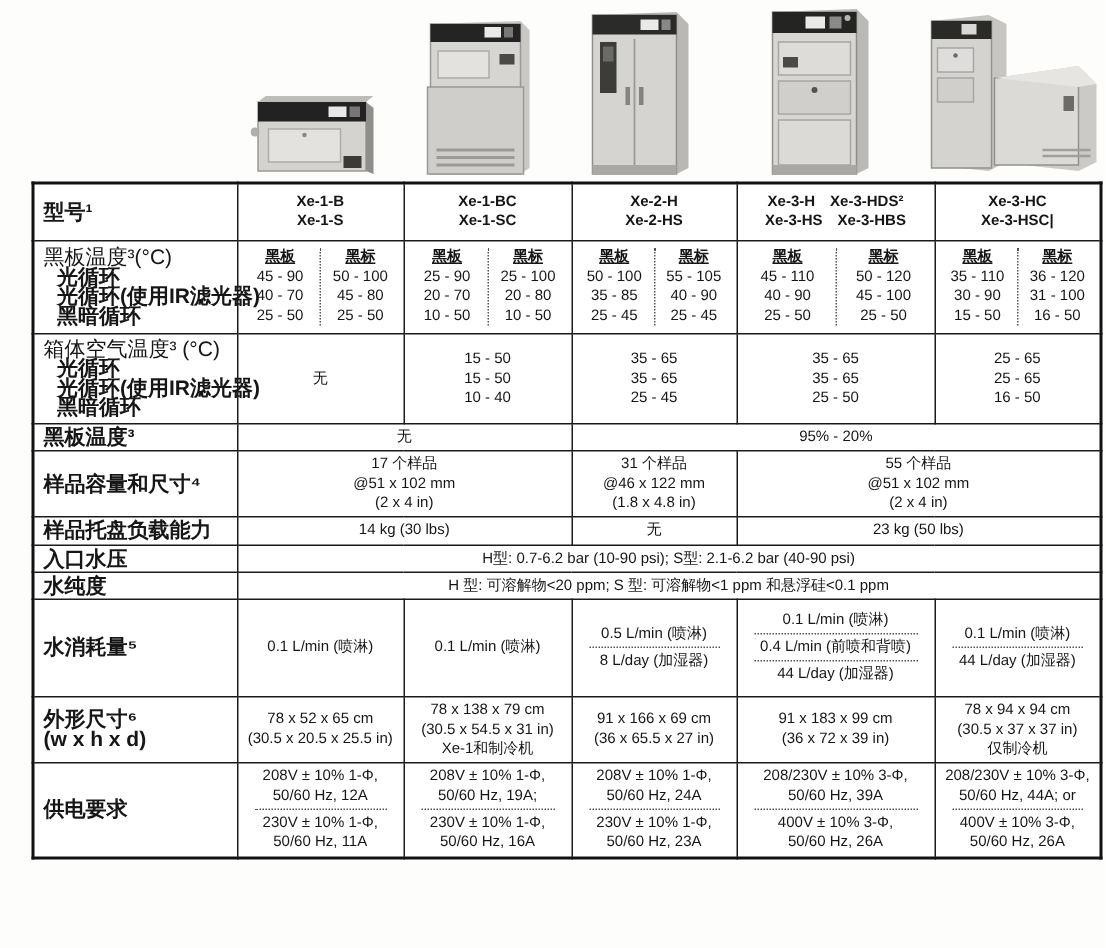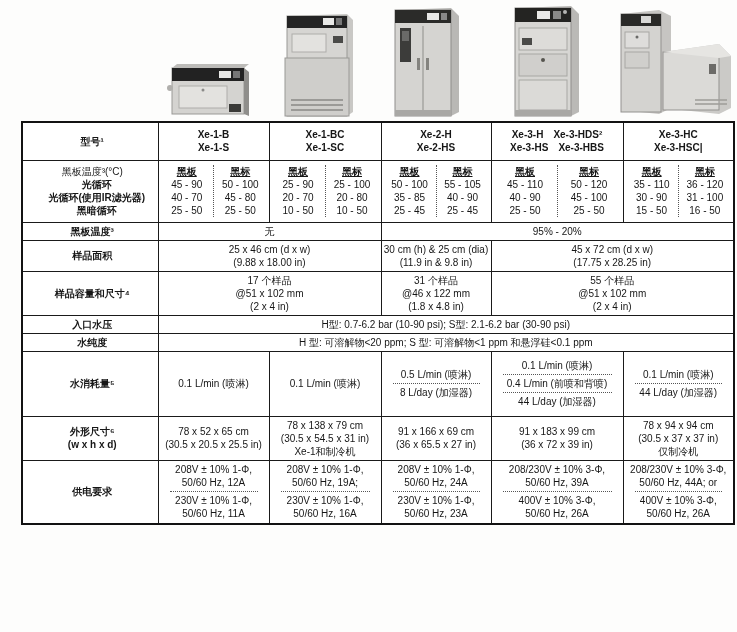--- a/index.html
+++ b/index.html
@@ -14,21 +14,21 @@
   table.spec{
     position:absolute;left:21px;top:121px;width:712px;
     border-collapse:collapse;table-layout:fixed;background:#fff;
     border:2.4px solid #121212;
   }
   .spec td{
     border:1.6px solid #1a1a1a;
     font-size:10px;line-height:13px;color:#161616;
     text-align:center;vertical-align:middle;padding:2px 2px;
   }
-  .spec td.lbl{text-align:center;padding-left:6px;font-weight:700;font-size:10px}
+  .spec td.lbl{text-align:left;padding-left:6px;font-weight:700;font-size:14px}
   .rl-head{font-weight:400;white-space:nowrap}
   .rl-sub{padding-left:9px;font-weight:700;white-space:nowrap}
   .pre{white-space:pre-line}
   .vtop{vertical-align:top}
   .vbot{vertical-align:bottom;padding-bottom:3px}
   .model{font-weight:700;font-size:11px;white-space:pre-line}
   .p0{padding:1px 0 2px 0}
   .pair{display:flex;align-items:flex-end;height:100%}
   .half{flex:1;min-width:0}
   .half.l{border-right:1.3px dotted #555}
@@ -228,54 +228,72 @@
           <div class="half">
                 <div class="colhdr">黑标</div>
                 <div class="pre">36 - 120
 31 - 100
 16 - 50</div>
               </div>
         </div>
       </td>
     </tr>
 
+    <tr style="height:60px">
+      <td class="lbl vtop" style="font-weight:400">
+        <div class="rl-head">箱体空气温度³ (°C)</div>
+        <div class="rl-sub">光循环</div>
+        <div class="rl-sub">光循环(使用IR滤光器)</div>
+        <div class="rl-sub">黑暗循环</div>
+      </td>
+      <td>无</td>
+      <td class="pre vbot">15 - 50
+15 - 50
+10 - 40</td>
+      <td class="pre vbot">35 - 65
+35 - 65
+25 - 45</td>
+      <td class="pre vbot">35 - 65
+35 - 65
+25 - 50</td>
+      <td class="pre vbot">25 - 65
+25 - 65
+16 - 50</td>
+    </tr>
 
     <tr style="height:18px">
       <td class="lbl">黑板温度³</td>
       <td colspan="2">无</td>
       <td colspan="3">95% - 20%</td>
     </tr>
 
-    <tr style="height:31px">
-      <td class="lbl">样品面积</td>
-      <td colspan="2" class="pre">25 x 46 cm (d x w)
-(9.88 x 18.00 in)</td>
-      <td class="pre">30 cm (h) &amp; 25 cm (dia)
-(11.9 in &amp; 9.8 in)</td>
-      <td colspan="2" class="pre">45 x 72 cm (d x w)
-(17.75 x 28.25 in)</td>
-    </tr>
 
     <tr style="height:41px">
       <td class="lbl">样品容量和尺寸⁴</td>
       <td colspan="2" class="pre">17 个样品
 @51 x 102 mm
 (2 x 4 in)</td>
       <td class="pre">31 个样品
 @46 x 122 mm
 (1.8 x 4.8 in)</td>
       <td colspan="2" class="pre">55 个样品
 @51 x 102 mm
 (2 x 4 in)</td>
     </tr>
 
+    <tr style="height:19px">
+      <td class="lbl">样品托盘负载能力</td>
+      <td colspan="2">14 kg (30 lbs)</td>
+      <td>无</td>
+      <td colspan="2">23 kg (50 lbs)</td>
+    </tr>
 
     <tr style="height:18px">
       <td class="lbl">入口水压</td>
-      <td colspan="5">H型: 0.7-6.2 bar (10-90 psi); S型: 2.1-6.2 bar (30-90 psi)</td>
+      <td colspan="5">H型: 0.7-6.2 bar (10-90 psi); S型: 2.1-6.2 bar (40-90 psi)</td>
     </tr>
 
     <tr style="height:17px">
       <td class="lbl">水纯度</td>
       <td colspan="5">H 型: 可溶解物&lt;20 ppm; S 型: 可溶解物&lt;1 ppm 和悬浮硅&lt;0.1 ppm</td>
     </tr>
 
     <tr style="height:65px">
       <td class="lbl vtop" style="padding-top:1px">水消耗量⁵</td>
       <td>

